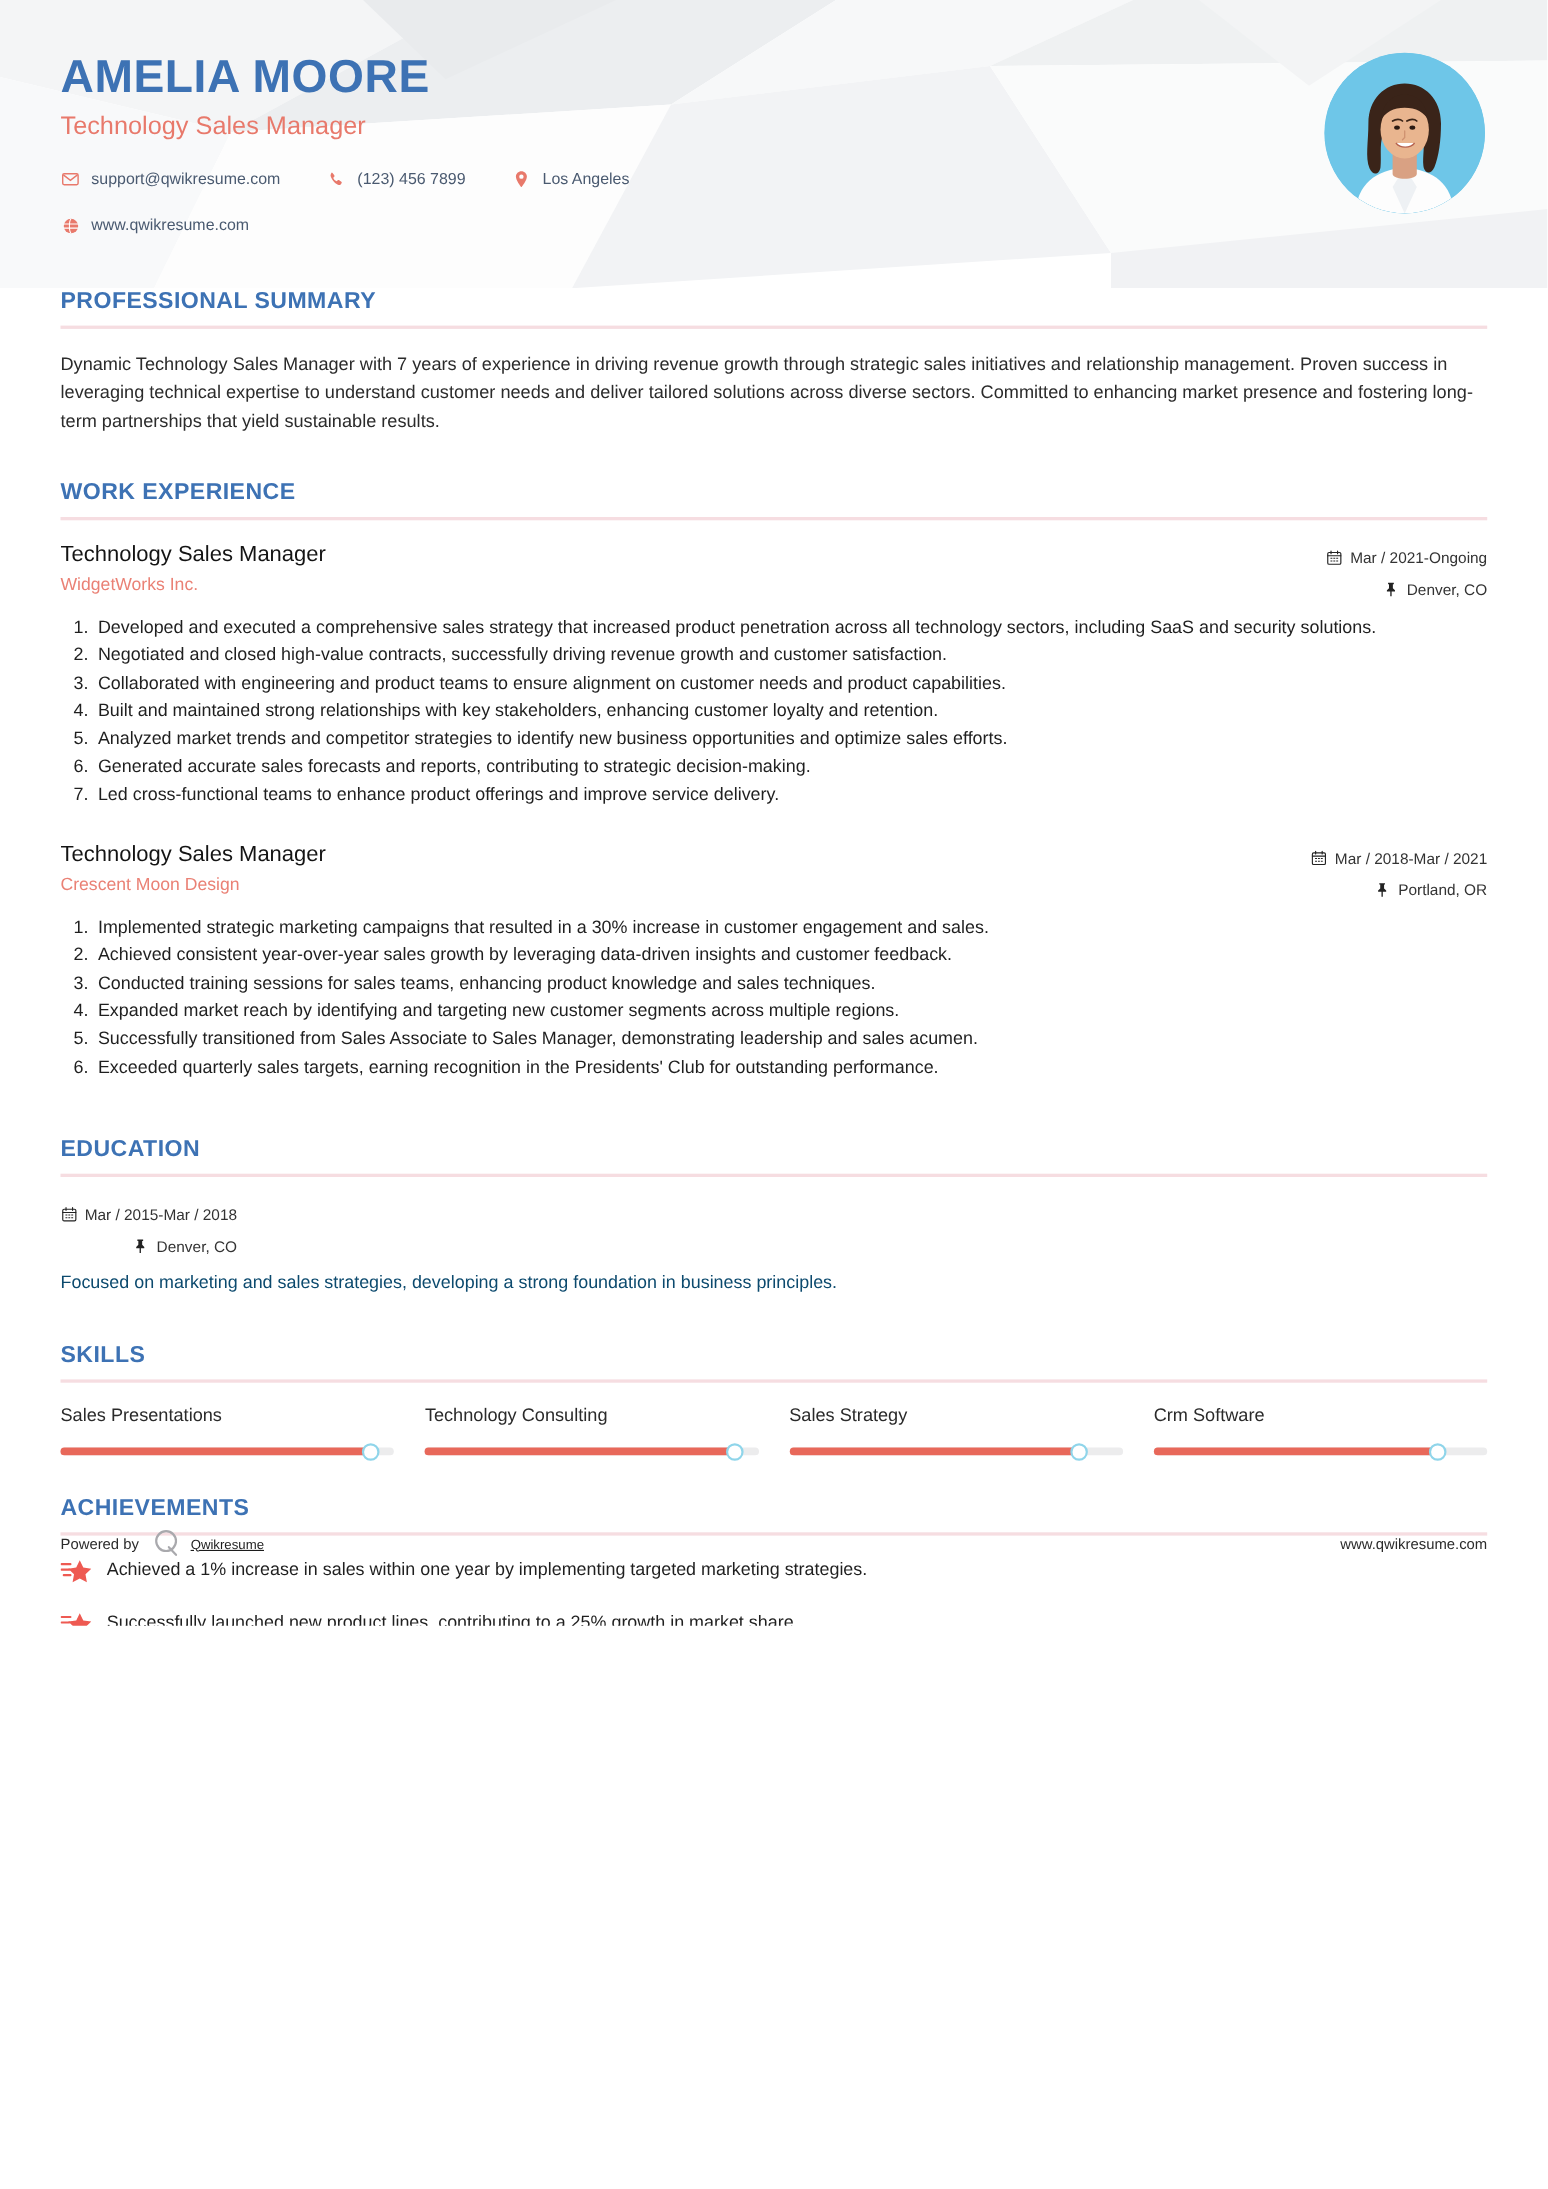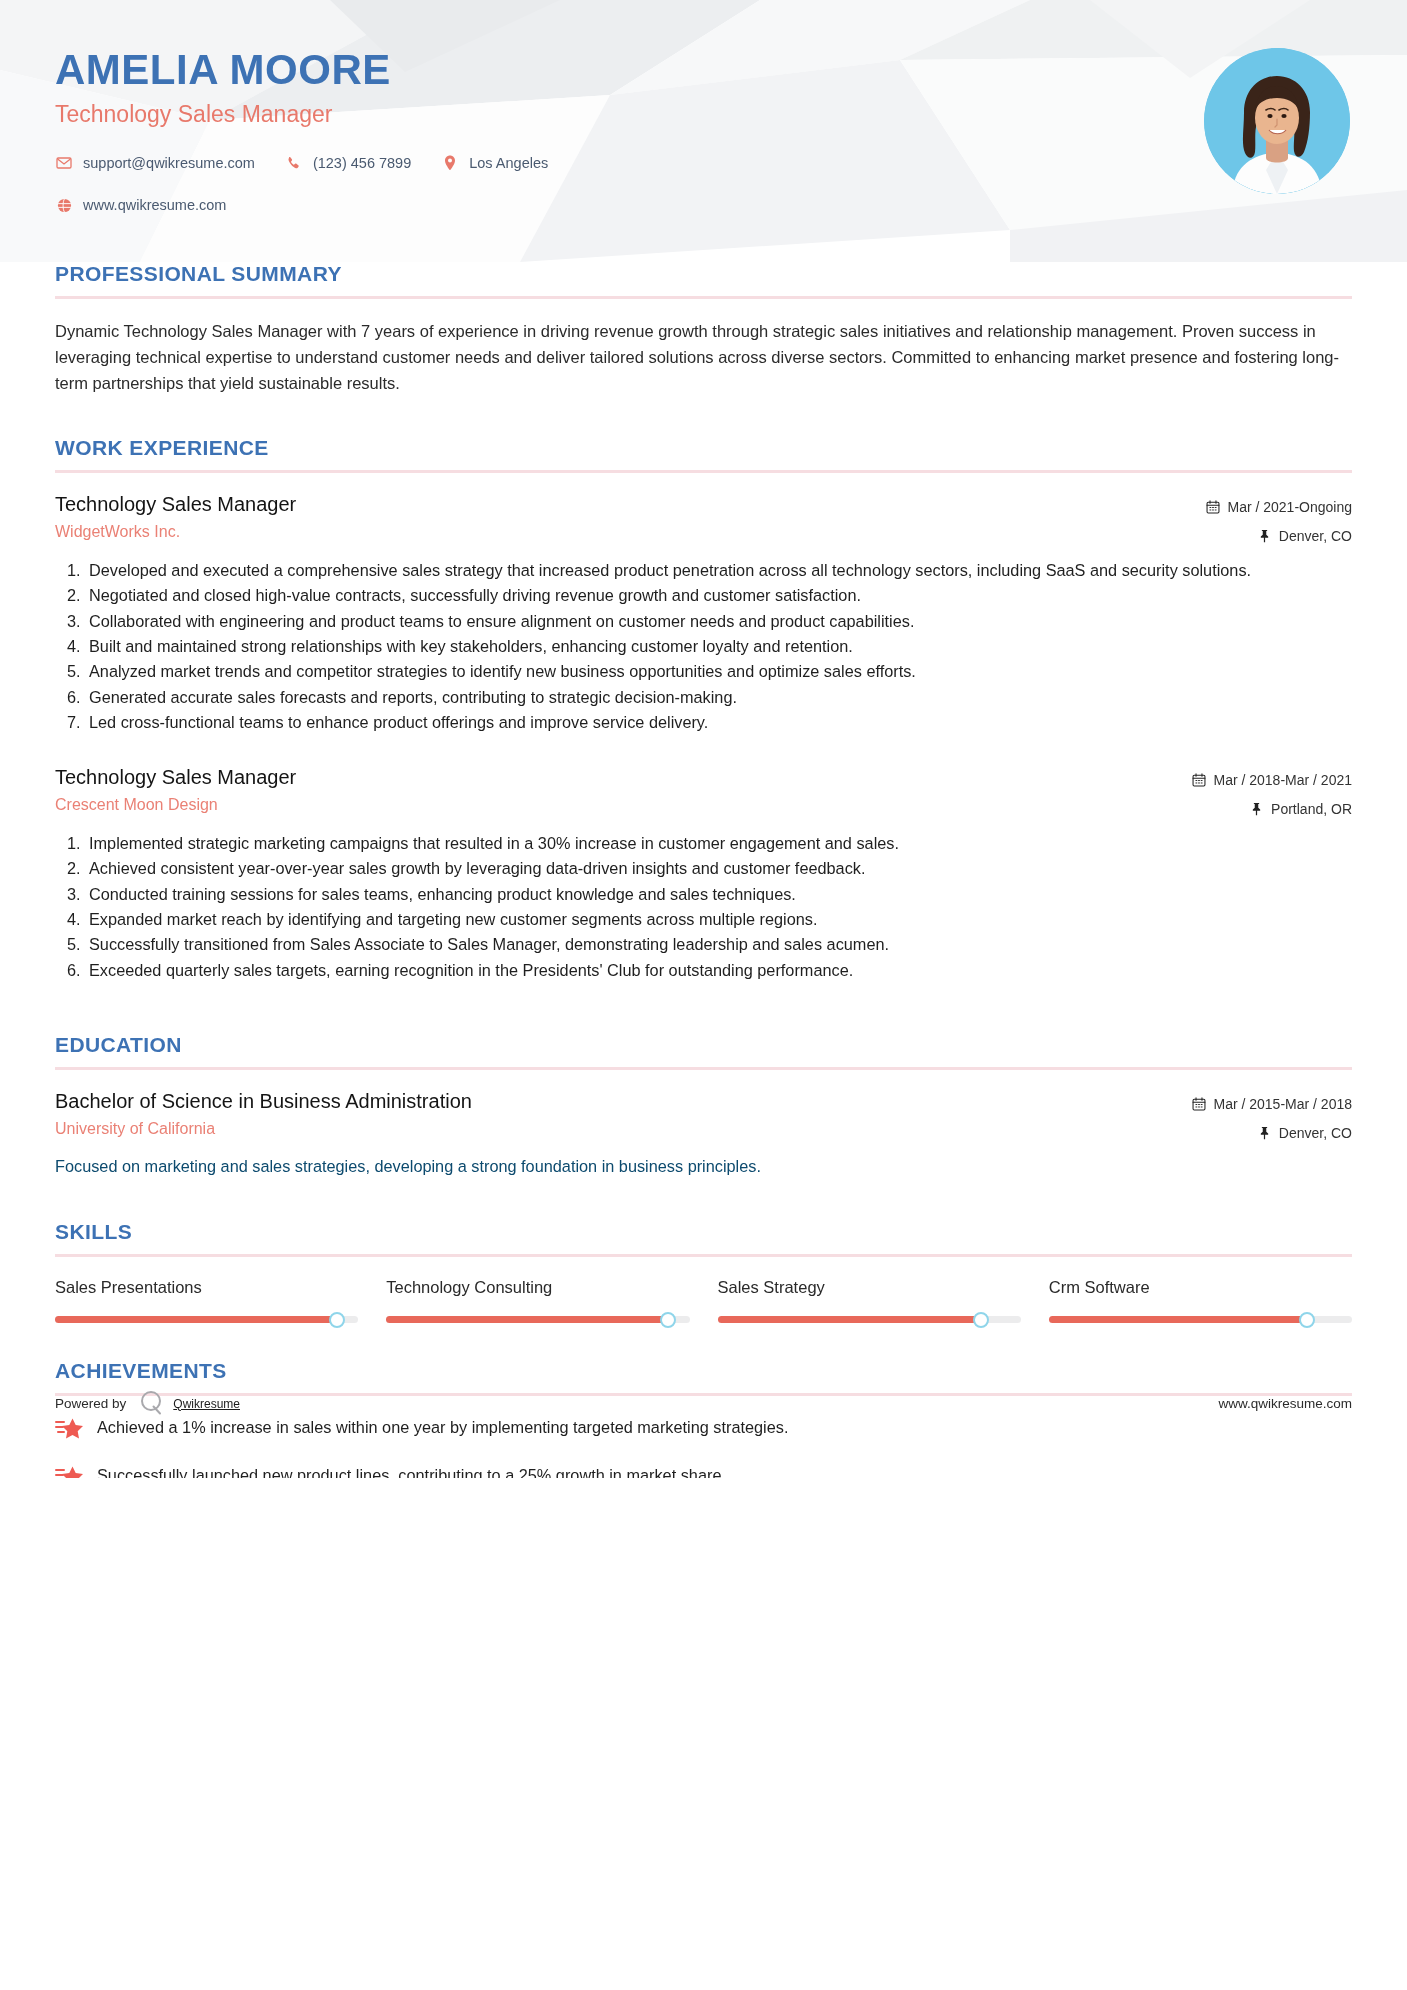--- a/index.html
+++ b/index.html
@@ -47,21 +47,21 @@
   .role {
     font-size: 23px;
     color: #e8796b;
     margin-top: 9px;
     font-weight: 400;
   }
   .contact-rows { margin-top: 26px; }
   .contact-row {
     display: flex;
     align-items: center;
-    gap: 0;
+    gap: 12px;
     margin-bottom: 15px;
     margin-top: 24px;
   }
   .contact-item {
     display: flex;
     align-items: center;
     margin-right: 30px;
     font-size: 14.5px;
     color: #4a5a70;
     white-space: nowrap;
@@ -467,24 +467,20 @@
         </ol>
       </div>
     </div>
 
     <div class="section sp-edu">
       <div class="section-title">EDUCATION</div>
       <div class="section-rule"></div>
 
       <div class="entry">
         <div class="entry-head">
-          <div class="entry-left">
-            <div class="entry-title">Bachelor of Science in Business Administration</div>
-            <div class="entry-org">University of California</div>
-          </div>
           <div class="entry-right">
             <div class="meta-line">
               <span class="mi">
                 <svg width="14" height="14" viewBox="0 0 16 16" fill="none" stroke="currentColor" stroke-width="1.2">
                   <rect x="1.2" y="2.6" width="13.6" height="12.2" rx="1.4"></rect>
                   <path d="M1.2 6h13.6M4.6 1v2.8M11.4 1v2.8" stroke-linecap="round"></path>
                   <path d="M4 8.6h2M7 8.6h2M10 8.6h2M4 11.4h2M7 11.4h2M10 11.4h2" stroke-width="1.1"></path>
                 </svg>
               </span>
               <span>Mar / 2015-Mar / 2018</span>

